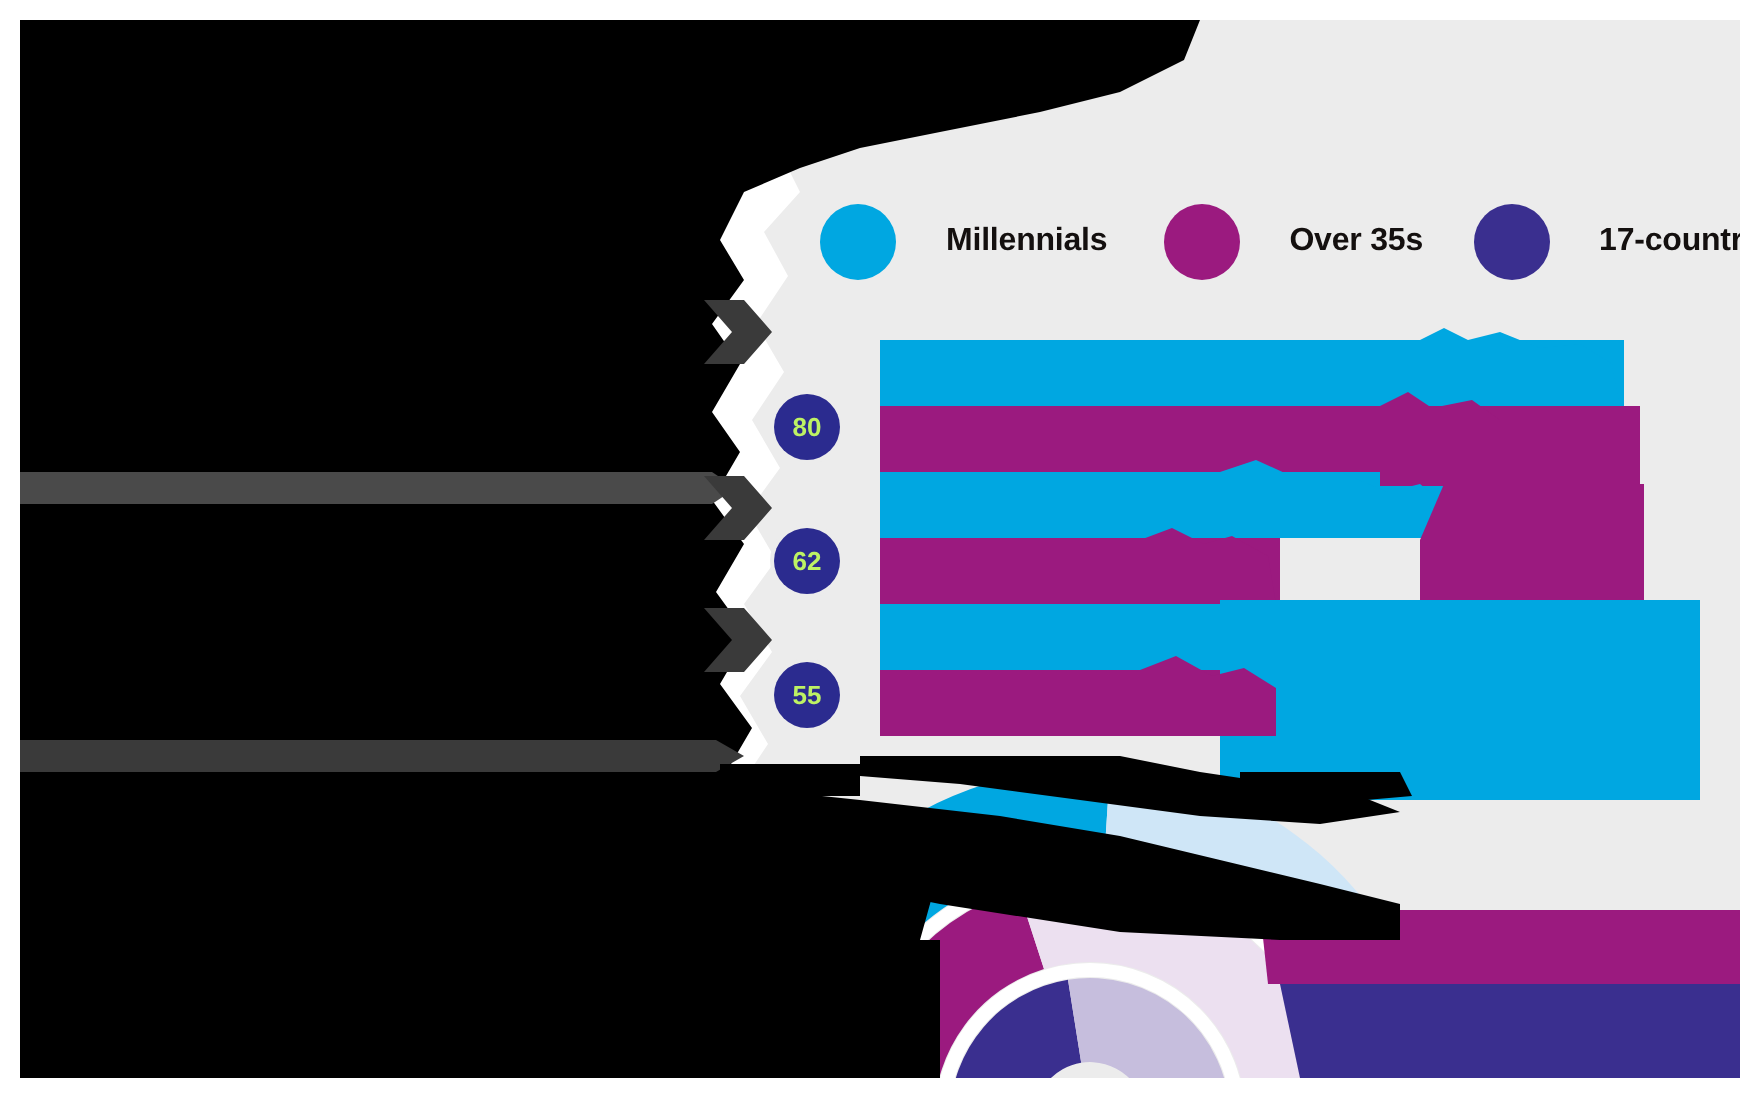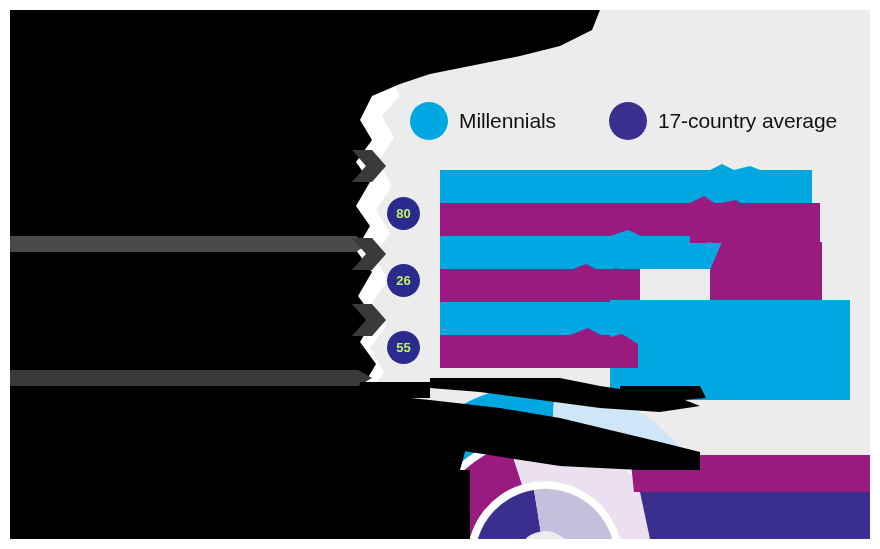--- a/index.html
+++ b/index.html
@@ -48,25 +48,25 @@
   .legend-item{
     display:flex;
     align-items:center;
   }
   .legend-dot{
     width:38px;height:38px;
     border-radius:50%;
     flex:0 0 auto;
   }
   .legend-label{
-    font-size:21px;
-    font-weight:normal;
+    font-size:16px;
+    font-weight:bold;
     color:#14100f;
     white-space:nowrap;
-    margin-left:11px;
+    margin-left:25px;
     letter-spacing:-0.1px;
   }
   .lg-gap1{width:28px;}
   .lg-gap2{width:25px;}
 
   
   .badge{
     position:absolute;
     width:33px;height:33px;
     border-radius:50%;
@@ -179,32 +179,36 @@
 
       <svg class="glitch" style="left:600px;top:430px;" width="260" height="99">
         <path d="M20,15 L260,15 L260,52 L24,52 Z" fill="#9b1a7f"></path>
         <path d="M30,52 L260,52 L260,99 L40,99 Z" fill="#3a2f8f"></path>
       </svg>
 
       <div class="badge" style="top:187px;background:#2b2b8f;">
         <span>80</span>
       </div>
       <div class="badge" style="top:254px;background:#2b2b8f;">
-        <span>26</span>
+        <span>62</span>
       </div>
       <div class="badge" style="top:321px;background:#2b2b8f;">
         <span>55</span>
       </div>
 
       <div class="legend">
         <div class="legend-item">
           <span class="legend-dot" style="background:#00a7e1;"></span>
           <span class="legend-label">Millennials</span>
         </div>
         <span class="lg-gap1"></span>
+        <div class="legend-item">
+          <span class="legend-dot" style="background:#9b1a7f;"></span>
+          <span class="legend-label">Over 35s</span>
+        </div>
         <span class="lg-gap2"></span>
         <div class="legend-item">
           <span class="legend-dot" style="background:#3a2f8f;"></span>
           <span class="legend-label">17-country average</span>
         </div>
       </div>
 
     </div>
   </div>
 

